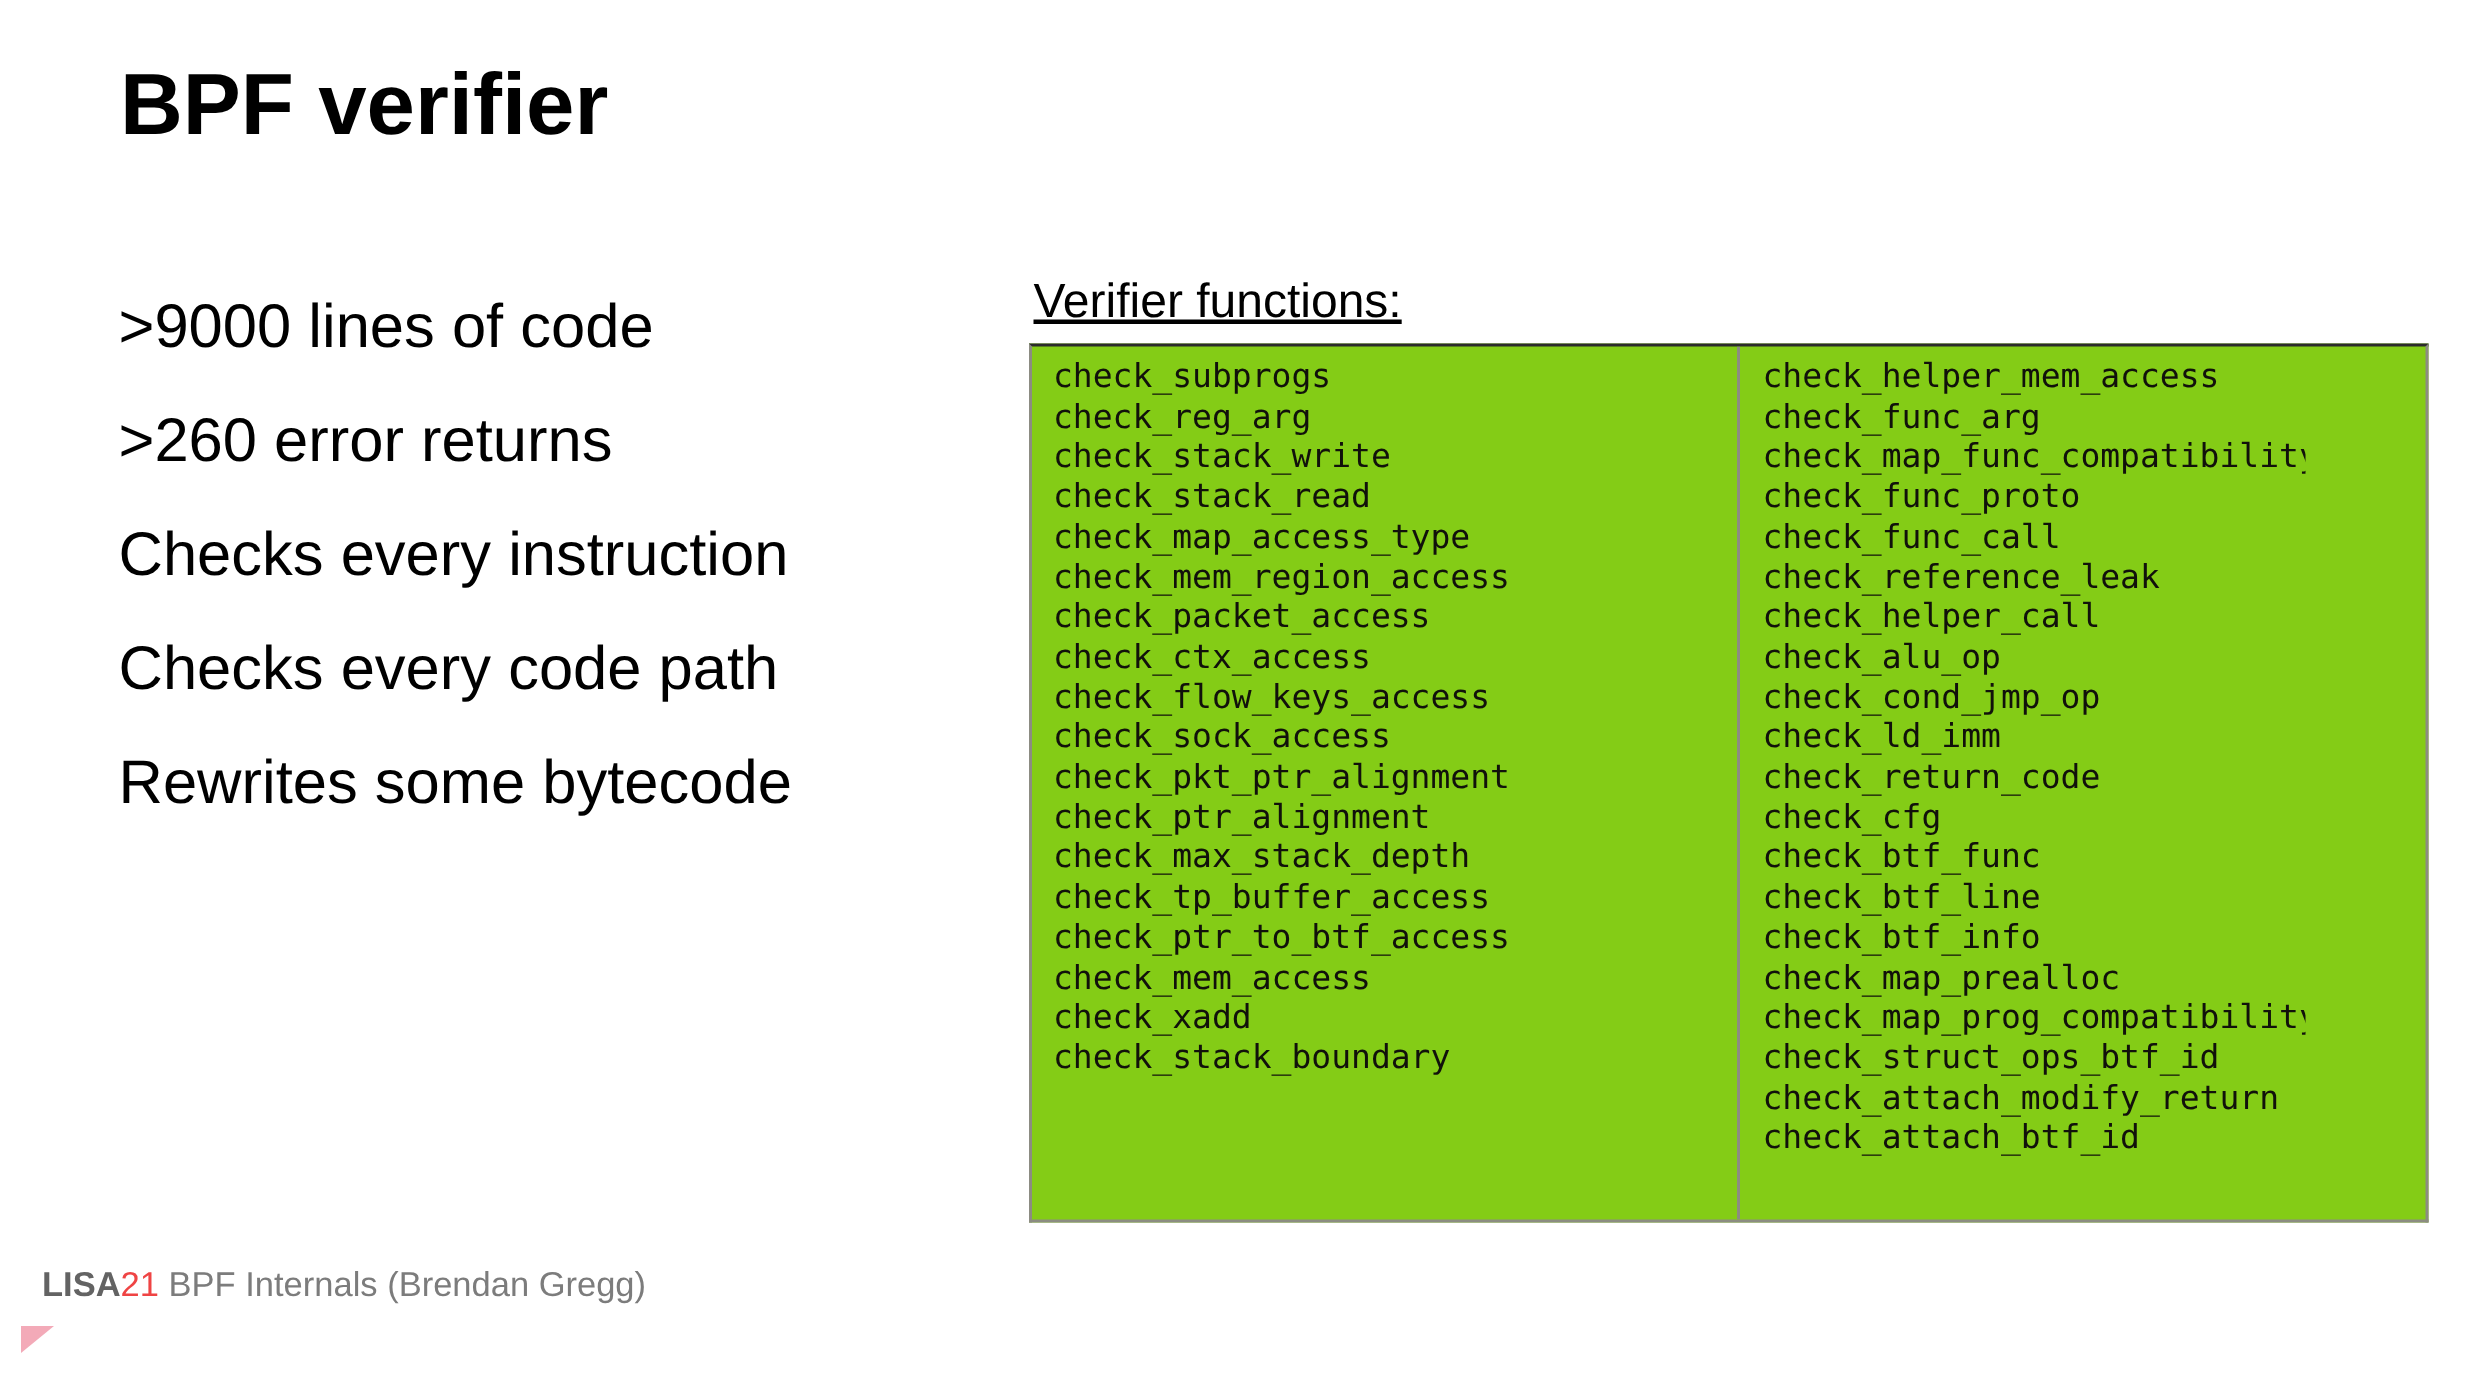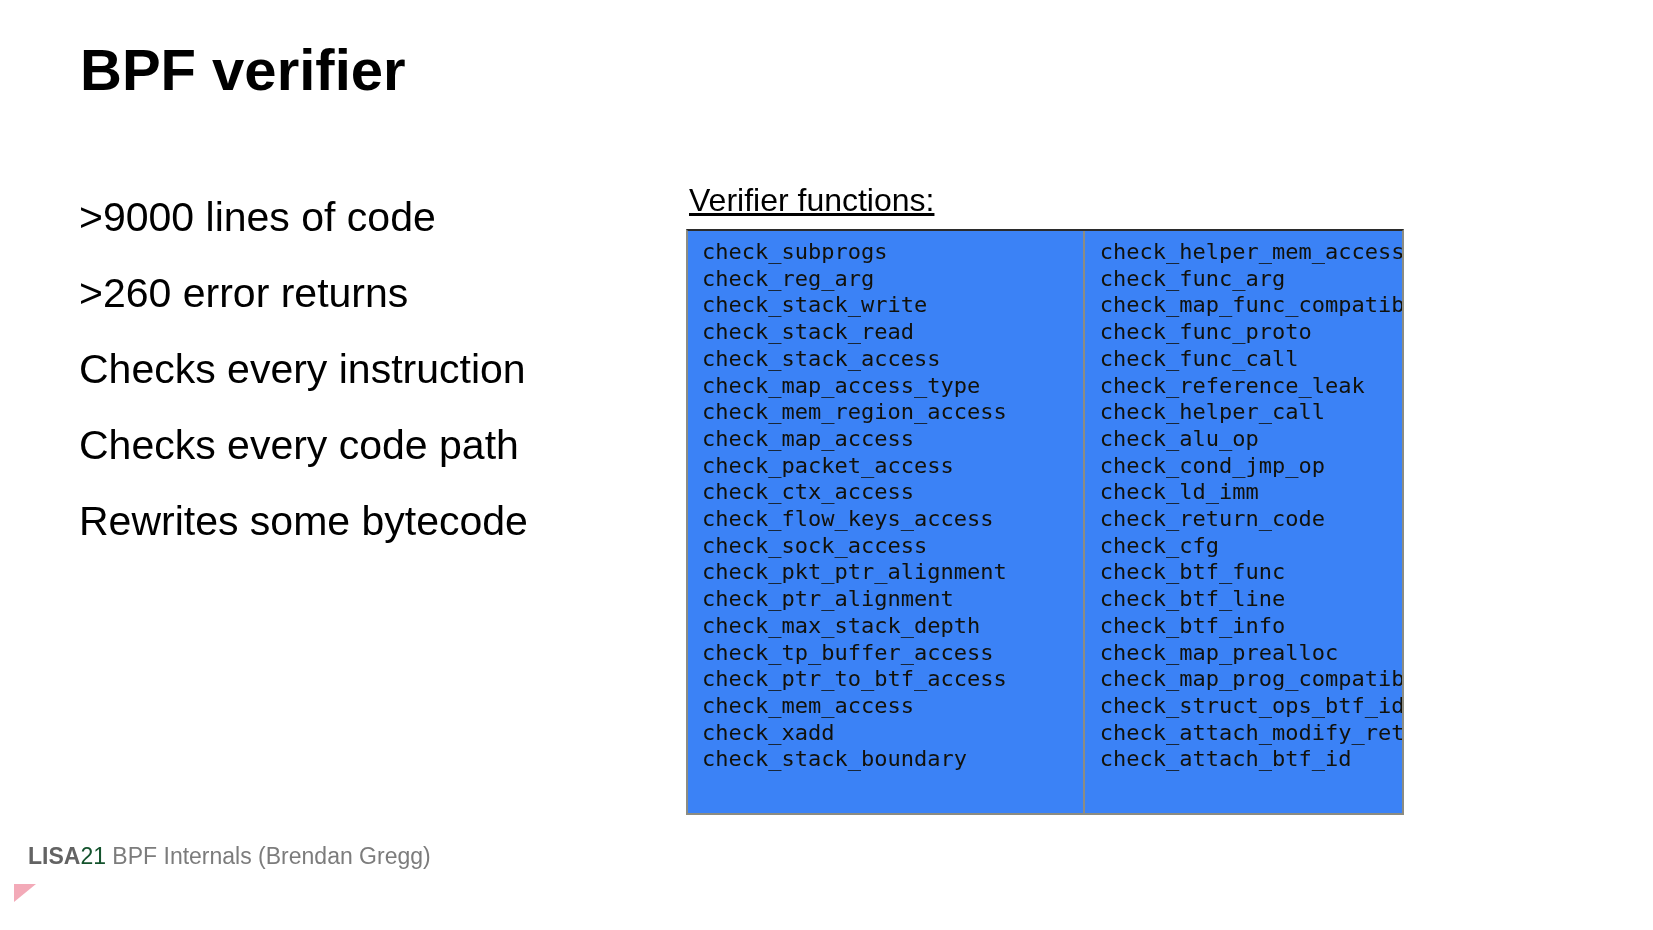--- a/index.html
+++ b/index.html
@@ -54,23 +54,23 @@
     font-size: 32px;
     color: #000000;
     white-space: nowrap;
     text-decoration: underline;
   }
 
   #functions-box {
     position: absolute;
     left: 686px;
     top: 229px;
-    width: 718px;
+    width: 933px;
     height: 586px;
-    background: #3b82f6;
+    background: #84cc16;
     border-top: 2px solid #2b2b2b;
     border-left: 2px solid #8c8c82;
     border-right: 2px solid #8c8c82;
     border-bottom: 2px solid #8c8c82;
     box-sizing: border-box;
     display: flex;
     overflow: hidden;
   }
   .func-col {
     box-sizing: border-box;
@@ -105,21 +105,21 @@
     top: 842px;
     font-size: 23px;
     white-space: nowrap;
     line-height: 28px;
   }
   #footer .lisa {
     font-weight: bold;
     color: #636363;
   }
   #footer .year {
-    color: #14532d;
+    color: #ef4444;
     text-align: center;
   }
   #footer .subtitle {
     color: #7c7c7c;
   }
   #footer-mark {
     position: absolute;
     left: 14px;
     top: 884px;
     width: 0;
@@ -143,24 +143,22 @@
 
 <div id="panel-heading">Verifier functions:</div>
 
 <div id="functions-box">
   <div class="func-col" id="func-col-1">
     <ul class="func-list">
       <li>check_subprogs</li>
       <li>check_reg_arg</li>
       <li>check_stack_write</li>
       <li>check_stack_read</li>
-      <li>check_stack_access</li>
       <li>check_map_access_type</li>
       <li>check_mem_region_access</li>
-      <li>check_map_access</li>
       <li>check_packet_access</li>
       <li>check_ctx_access</li>
       <li>check_flow_keys_access</li>
       <li>check_sock_access</li>
       <li>check_pkt_ptr_alignment</li>
       <li>check_ptr_alignment</li>
       <li>check_max_stack_depth</li>
       <li>check_tp_buffer_access</li>
       <li>check_ptr_to_btf_access</li>
       <li>check_mem_access</li>

